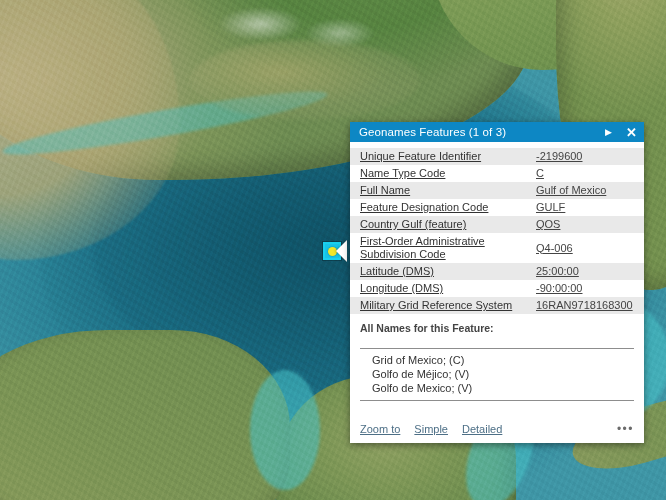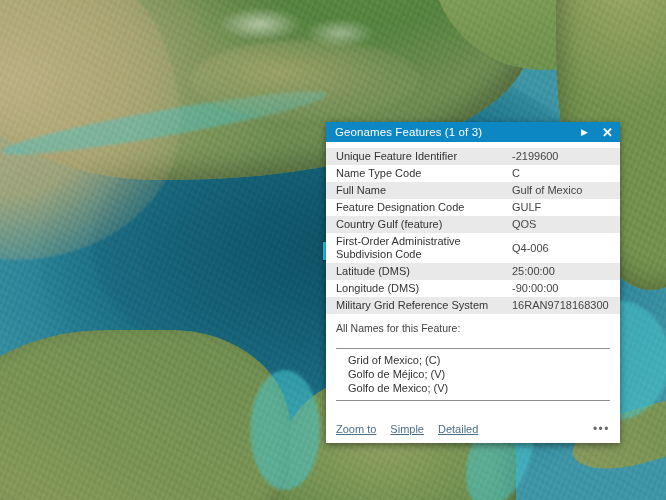--- a/index.html
+++ b/index.html
@@ -119,21 +119,21 @@
     background:#17c4e8;border:2px solid #19d0ef;box-sizing:border-box;
     box-shadow:0 0 0 1px rgba(0,0,0,.25);
   }
   .marker .dot{
     position:absolute;left:50%;top:50%;width:9px;height:9px;margin:-4.5px 0 0 -4.5px;
     border-radius:50%;background:#f3e72a;box-shadow:0 0 2px rgba(0,0,0,.4);
   }
 
   
   .popup{
-    position:absolute;left:326px;top:122px;width:294px;
+    position:absolute;left:350px;top:122px;width:294px;
     background:#ffffff;
     box-shadow:0 2px 7px rgba(0,0,0,.45);
     font-size:11px;color:#2b2b2b;
   }
   .popup-tail{
     position:absolute;left:336px;top:240px;width:0;height:0;
     border-top:11px solid transparent;border-bottom:11px solid transparent;
     border-right:11px solid #ffffff;
     filter:drop-shadow(-1px 0 1px rgba(0,0,0,.25));
   }
@@ -147,28 +147,28 @@
     color:#fff;font-size:11px;line-height:1;margin-left:12px;cursor:pointer;
     display:flex;align-items:center;justify-content:center;
   }
   .hdr-next{font-size:9px;}
   .hdr-close{font-size:13px;font-weight:bold;margin-left:14px;}
 
   .popup-body{padding:6px 0 0 0;}
   .attr-table{width:100%;border-collapse:collapse;}
   .attr-table tr td{
     padding:2px 4px 2px 10px;vertical-align:middle;
-    font-size:11px;line-height:13px;color:#333;
+    font-size:11px;line-height:13px;color:#333;text-decoration:underline;
   }
   .attr-table tr td.val{padding-left:8px;width:104px;color:#444;}
   .attr-table tr.shade td{background:#e9e9e9;}
   .attr-table tr.tall td{height:26px;}
 
   .names-wrap{padding:8px 10px 4px 10px;}
-  .names-title{font-size:10.5px;color:#444;padding-bottom:3px;}
+  .names-title{font-size:10.5px;color:#444;padding-bottom:3px;font-weight:bold;}
   .names-list{
     border-top:1px solid #8d8d8d;border-bottom:1px solid #8d8d8d;
     padding:4px 0 5px 12px;
   }
   .names-list li{list-style:none;font-size:11px;line-height:14px;color:#333;}
 
   .popup-footer{
     display:flex;align-items:center;padding:7px 10px 8px 10px;text-align:right;
   }
   .flink{

